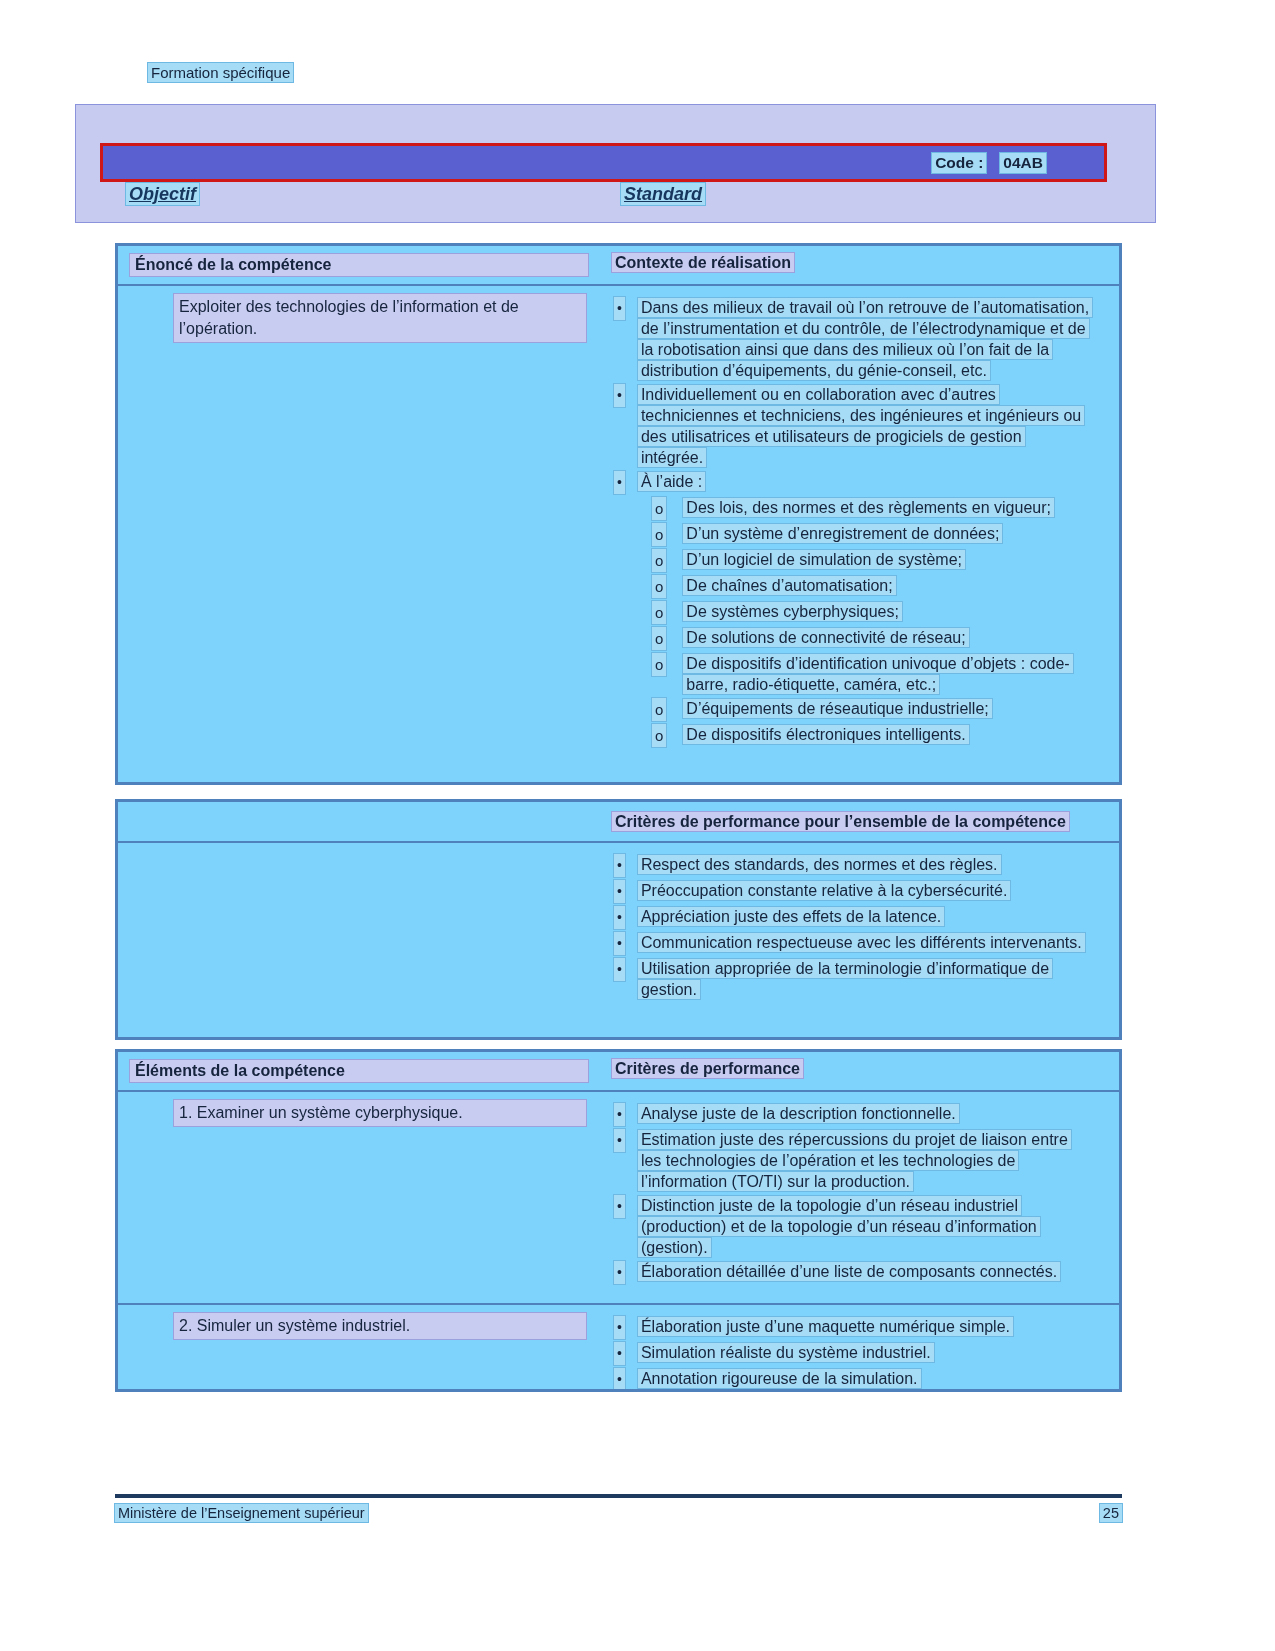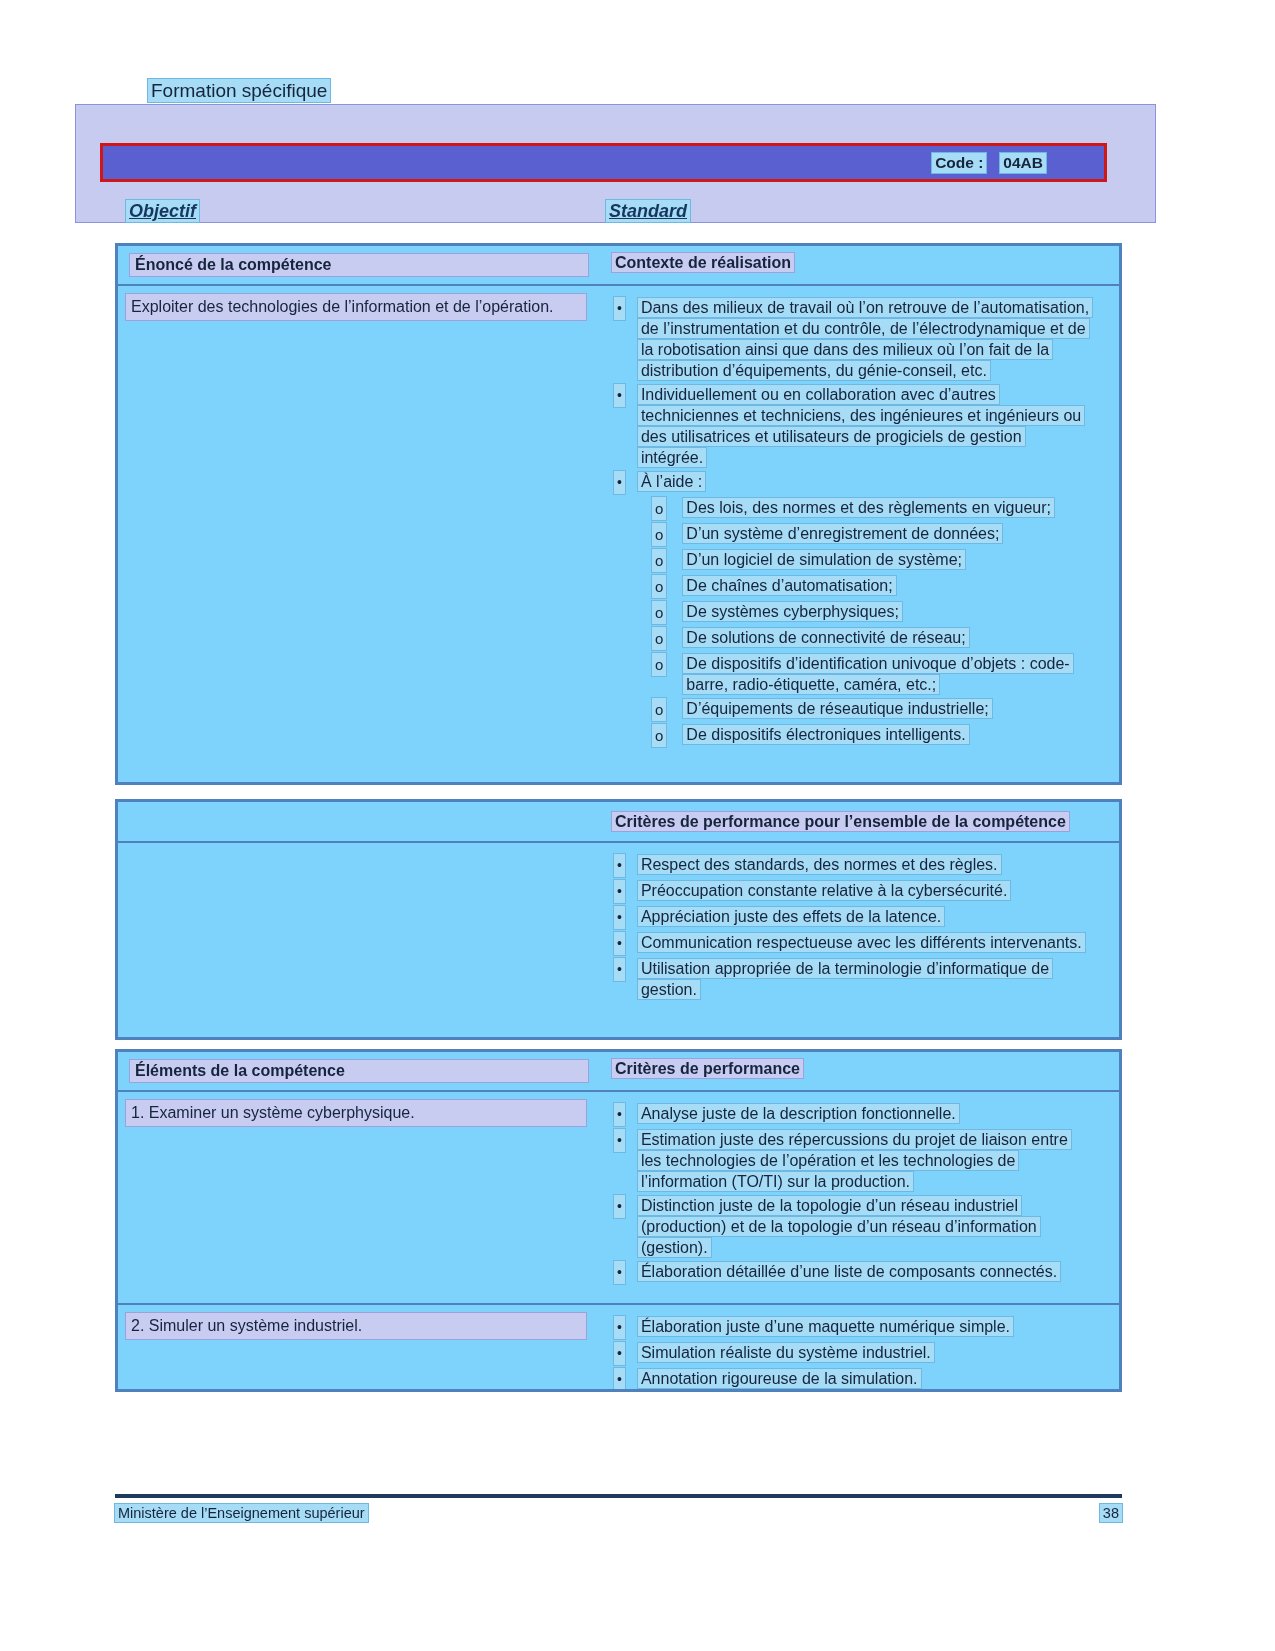--- a/index.html
+++ b/index.html
@@ -22,55 +22,55 @@
     box-shadow:0 0 0 1px #9aa1dd;
     -webkit-box-decoration-break:clone; box-decoration-break:clone;
     padding:1px 3px;
   }
   .barp {
     display:block; background:#c8ccf1;
     box-shadow:0 0 0 1px #9aa1dd;
     padding:2px 5px; width:100%;
   }
 
-  .top-label { position:absolute; top:80px; left:112px; font-size:19px;padding-left:36px; }
+  .top-label { position:absolute; top:64px; left:112px; font-size:15px;padding-left:36px; }
 
   
   .band {
     position:absolute; top:104px; left:75px; width:1081px; height:119px;
     background:#c7cbf0; border:1px solid #8b93dd;
   }
   .band-bar {
     position:absolute; top:38px; left:24px; width:1007px; height:39px;
     background:#5a60cf; border:3px solid #cf1717;
     display:flex; align-items:center; justify-content:flex-end;
     padding-right:58px; gap:14px; font-size:15.5px; font-weight:bold;
   }
-  .band-row { position:absolute; top:96px; left:50px; right:10px; display:flex; }
+  .band-row { position:absolute; top:79px; left:50px; right:10px; display:flex;gap:15px; }
   .band-row .col1 { width:480px; }
   .h2 {
     font-size:18px; font-weight:bold; font-style:italic;
     text-decoration:underline; color:#17365d;
   }
 
   
   .tbl {
     position:absolute; left:115px; width:1007px;
     border:3px solid #4f81bd; background:#7dd3fc; overflow:hidden;
   }
   .t1 { top:243px; height:542px; }
   .t2 { top:799px; height:241px; }
   .t3 { top:1049px; height:343px; }
 
   .trow { display:grid; grid-template-columns:482px 1fr; }
   .thead { border-bottom:2px solid #4f81bd; }
   .cell { padding:8px 12px; }
   .cell.hdr { font-weight:bold; font-size:16px; }
   .cell.body-right { padding:8px 28px 8px 4px; }
-  .cell.body-left { padding:8px 14px 8px 8px; }
+  .cell.body-left { padding:8px 14px 8px 8px;margin-left:48px; }
   .sep-top { border-top:2px solid #4f81bd; }
 
   
   .b { display:flex; align-items:flex-start; margin:3px 0; line-height:21px; font-size:16px; }
   .b .mk { margin-right:13px; font-size:14px; line-height:21px; }
   .b .tx { flex:1; }
   .l1 { padding-left:10px; }
   .l2 { padding-left:48px; }
   .l2 .mk { margin-right:17px; font-size:15px; }
 
@@ -261,16 +261,16 @@
         <div class="b l1">
             <span class="mk hlc">•</span>
             <span class="tx"><span class="hlc">Annotation rigoureuse de la simulation.</span></span>
           </div>
       </div>
     </div>
   </div>
 
   <div class="footer">
     <span class="hlc">Ministère de l’Enseignement supérieur</span>
-    <span class="hlc">38</span>
+    <span class="hlc">25</span>
   </div>
 
 </div>
 
 </body></html>

